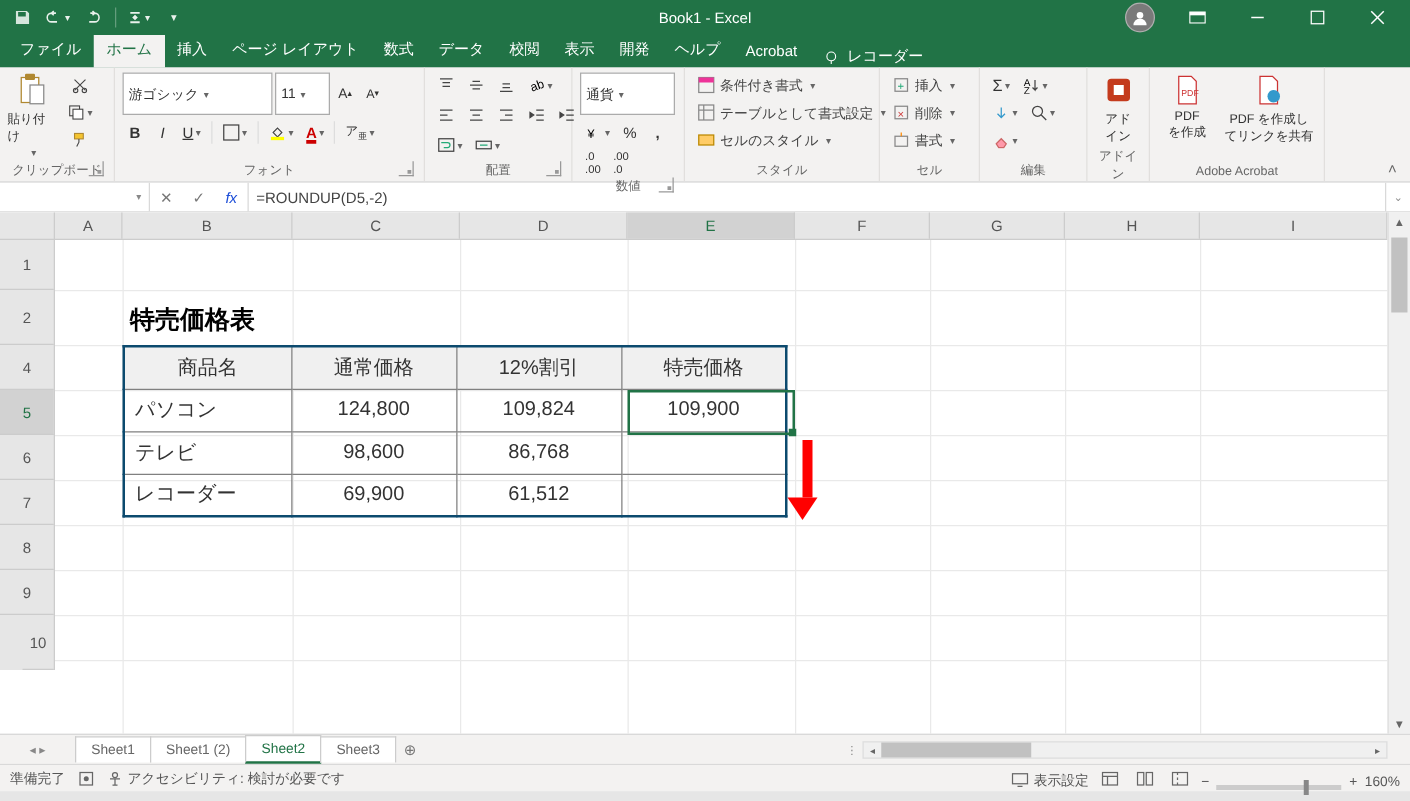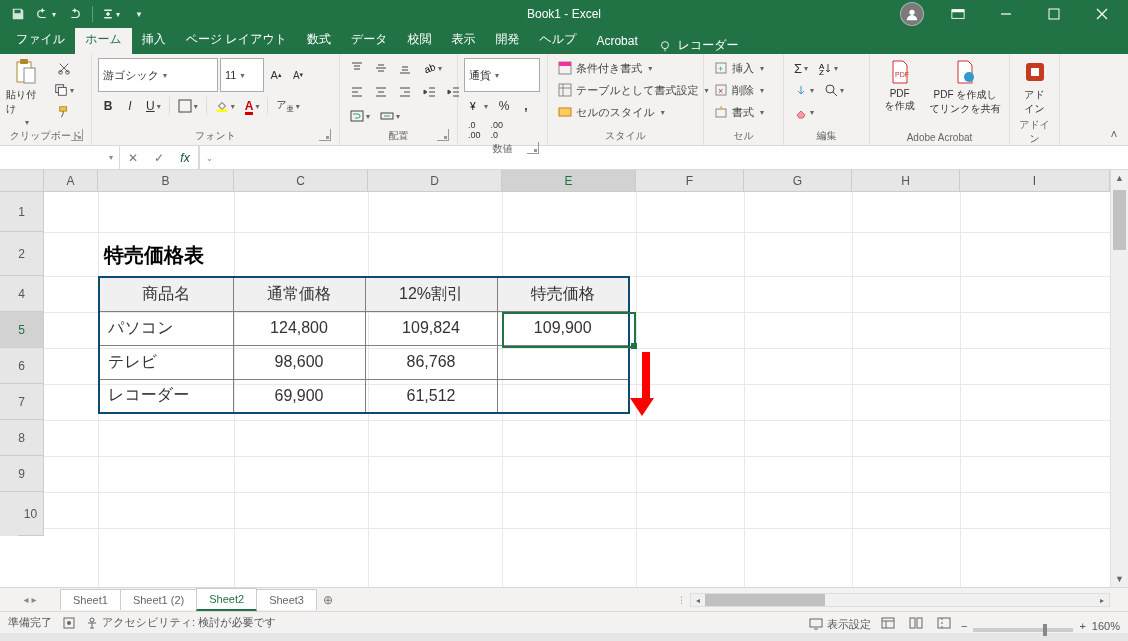--- a/index.html
+++ b/index.html
@@ -38,21 +38,21 @@
   .rrow{display:flex;gap:2px;align-items:center;}
   .txtbtn{display:flex;align-items:center;gap:4px;height:20px;font-size:11px;padding:0 4px;color:#444;white-space:nowrap;justify-content:center;}
   .drop{font-size:8px;color:#666;margin-left:2px;}
 
   
   .fbar { height:24px; background:#fff; border-bottom:1px solid #d9d9d9; display:flex; align-items:stretch;}
   .namebox { width:120px; border-right:1px solid #d9d9d9; display:flex; align-items:center; padding:0 6px; font-size:12px; justify-content:space-between;}
   .namebox .arrow{font-size:8px;color:#888;}
   .fx-btns{display:flex;align-items:center;border-right:1px solid #d9d9d9;}
   .fx-btn{width:26px;display:flex;align-items:center;justify-content:center;color:#777;font-size:12px;}
-  .fx-btn.fx{font-style:italic;color:#14532d;}
+  .fx-btn.fx{font-style:italic;color:#1d4ed8;}
   .formula-input{flex:1;display:flex;align-items:center;padding:0 6px;font-size:12px;color:#444;}
   .fbar-expand{width:20px;border-left:1px solid #d9d9d9;display:flex;align-items:center;justify-content:center;color:#888;font-size:9px;}
 
   
   .grid-area{position:relative;height:417px;background:#fff;display:flex;}
   .corner{width:44px;height:22px;background:#e6e6e6;border-right:1px solid #ccc;border-bottom:1px solid #ccc;}
   .colheaders{position:absolute;left:44px;top:0;right:18px;height:22px;display:flex;background:#e6e6e6;border-bottom:1px solid #ccc;}
   .ch{border-right:1px solid #ccc;display:flex;align-items:center;justify-content:center;font-size:12px;color:#555;}
   .ch.sel{background:#d2d2d2;color:#217346;}
   .rowheaders{position:absolute;left:0;top:22px;width:44px;display:flex;flex-direction:column;background:#e6e6e6;border-right:1px solid #ccc;}
@@ -496,20 +496,36 @@
             <svg width="14" height="14">
               <path d="M3 10l4-4 4 4-2 3H5z" fill="#f9a" stroke="#c66"></path>
             </svg>
             <span class="drop">▾</span>
           </div>
       </div>
     </div>
     <div class="group-label"><span>編集</span></div>
   </div>
 
+  <div class="group" style="width:50px;">
+    <div class="group-body">
+      <div class="big-btn">
+        <span class="ico">
+            <svg width="24" height="24">
+              <rect x="3" y="3" width="18" height="18" rx="3" fill="#c43b1d"></rect>
+              <rect x="8" y="8" width="8" height="8" fill="#fff"></rect>
+            </svg>
+          </span>
+        <span style="white-space:pre;text-align:center;">アド
+イン</span>
+      </div>
+    </div>
+    <div class="group-label"><span>アドイン</span></div>
+  </div>
+
   <div class="group" style="width:140px;">
     <div class="group-body">
       <div class="big-btn" style="width:50px;">
         <span class="ico">
             <svg width="24" height="26">
               <path d="M5 2h10l4 4v18H5z" fill="#fff" stroke="#c33"></path>
               <text x="7" y="18" font-size="7" fill="#c33">PDF</text>
             </svg>
           </span>
         <span style="white-space:pre;text-align:center;">PDF
@@ -522,49 +538,34 @@
               <circle cx="16" cy="18" r="5" fill="#39c"></circle>
             </svg>
           </span>
         <span style="white-space:pre;text-align:center;">PDF を作成し
 てリンクを共有</span>
       </div>
     </div>
     <div class="group-label"><span>Adobe Acrobat</span></div>
   </div>
 
-  <div class="group" style="width:50px;">
-    <div class="group-body">
-      <div class="big-btn">
-        <span class="ico">
-            <svg width="24" height="24">
-              <rect x="3" y="3" width="18" height="18" rx="3" fill="#c43b1d"></rect>
-              <rect x="8" y="8" width="8" height="8" fill="#fff"></rect>
-            </svg>
-          </span>
-        <span style="white-space:pre;text-align:center;">アド
-イン</span>
-      </div>
-    </div>
-    <div class="group-label"><span>アドイン</span></div>
-  </div>
-
   <div class="ribbon-collapse">˄</div>
 </div>
 
 <div class="fbar">
   <div class="namebox">
       <span></span>
       <span class="arrow">▾</span>
     </div>
   <div class="fx-btns">
     <div class="fx-btn">✕</div>
     <div class="fx-btn">✓</div>
     <div class="fx-btn fx">fx</div>
   </div>
+  <div class="formula-input">=ROUNDUP(D5,-2)</div>
   <div class="fbar-expand">⌄</div>
 </div>
 
 <div class="grid-area">
   <div class="corner"></div>
 
   <div class="colheaders">
     <div class="ch" style="width:54px;">A</div>
     <div class="ch" style="width:136px;">B</div>
     <div class="ch" style="width:134px;">C</div>

